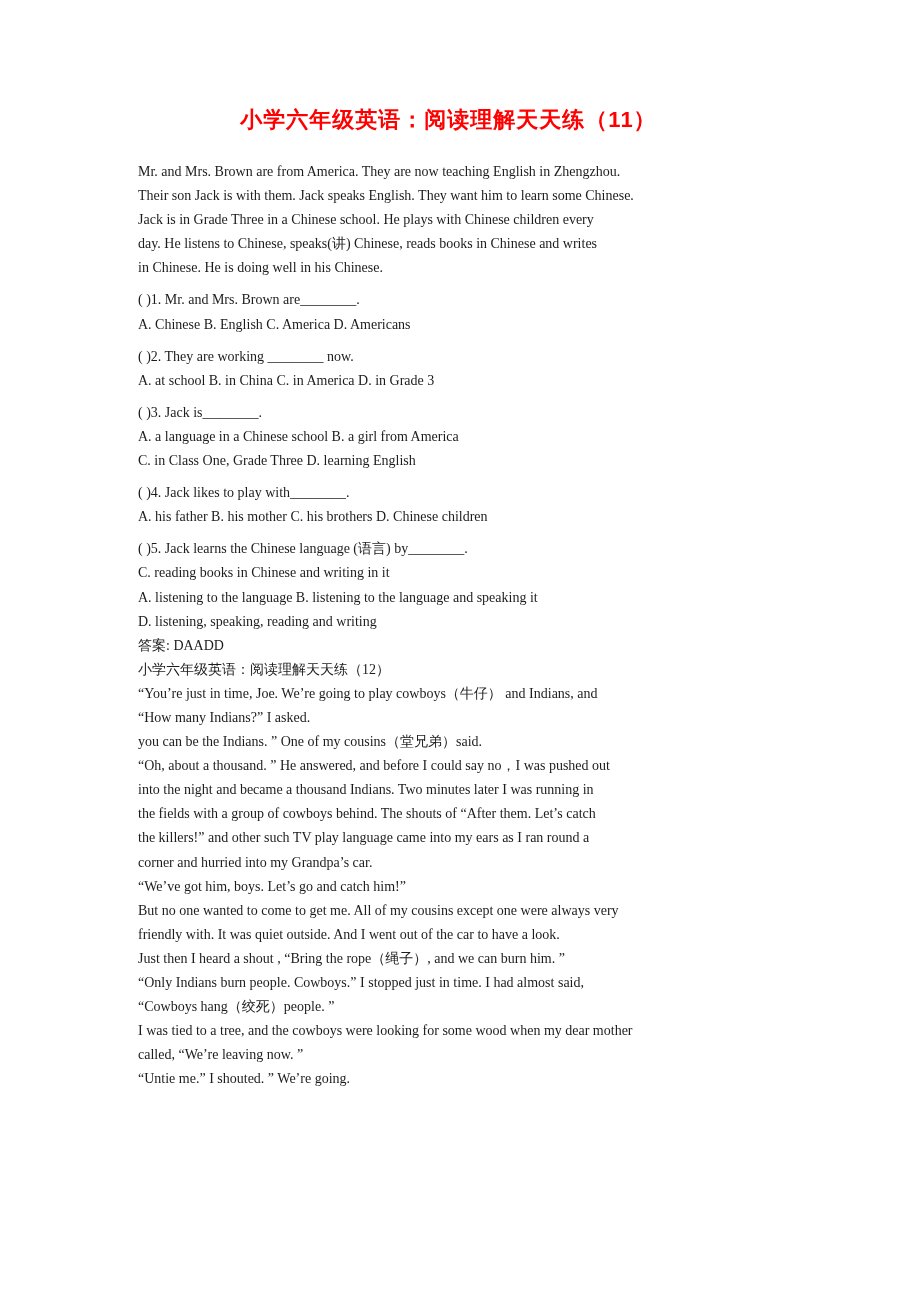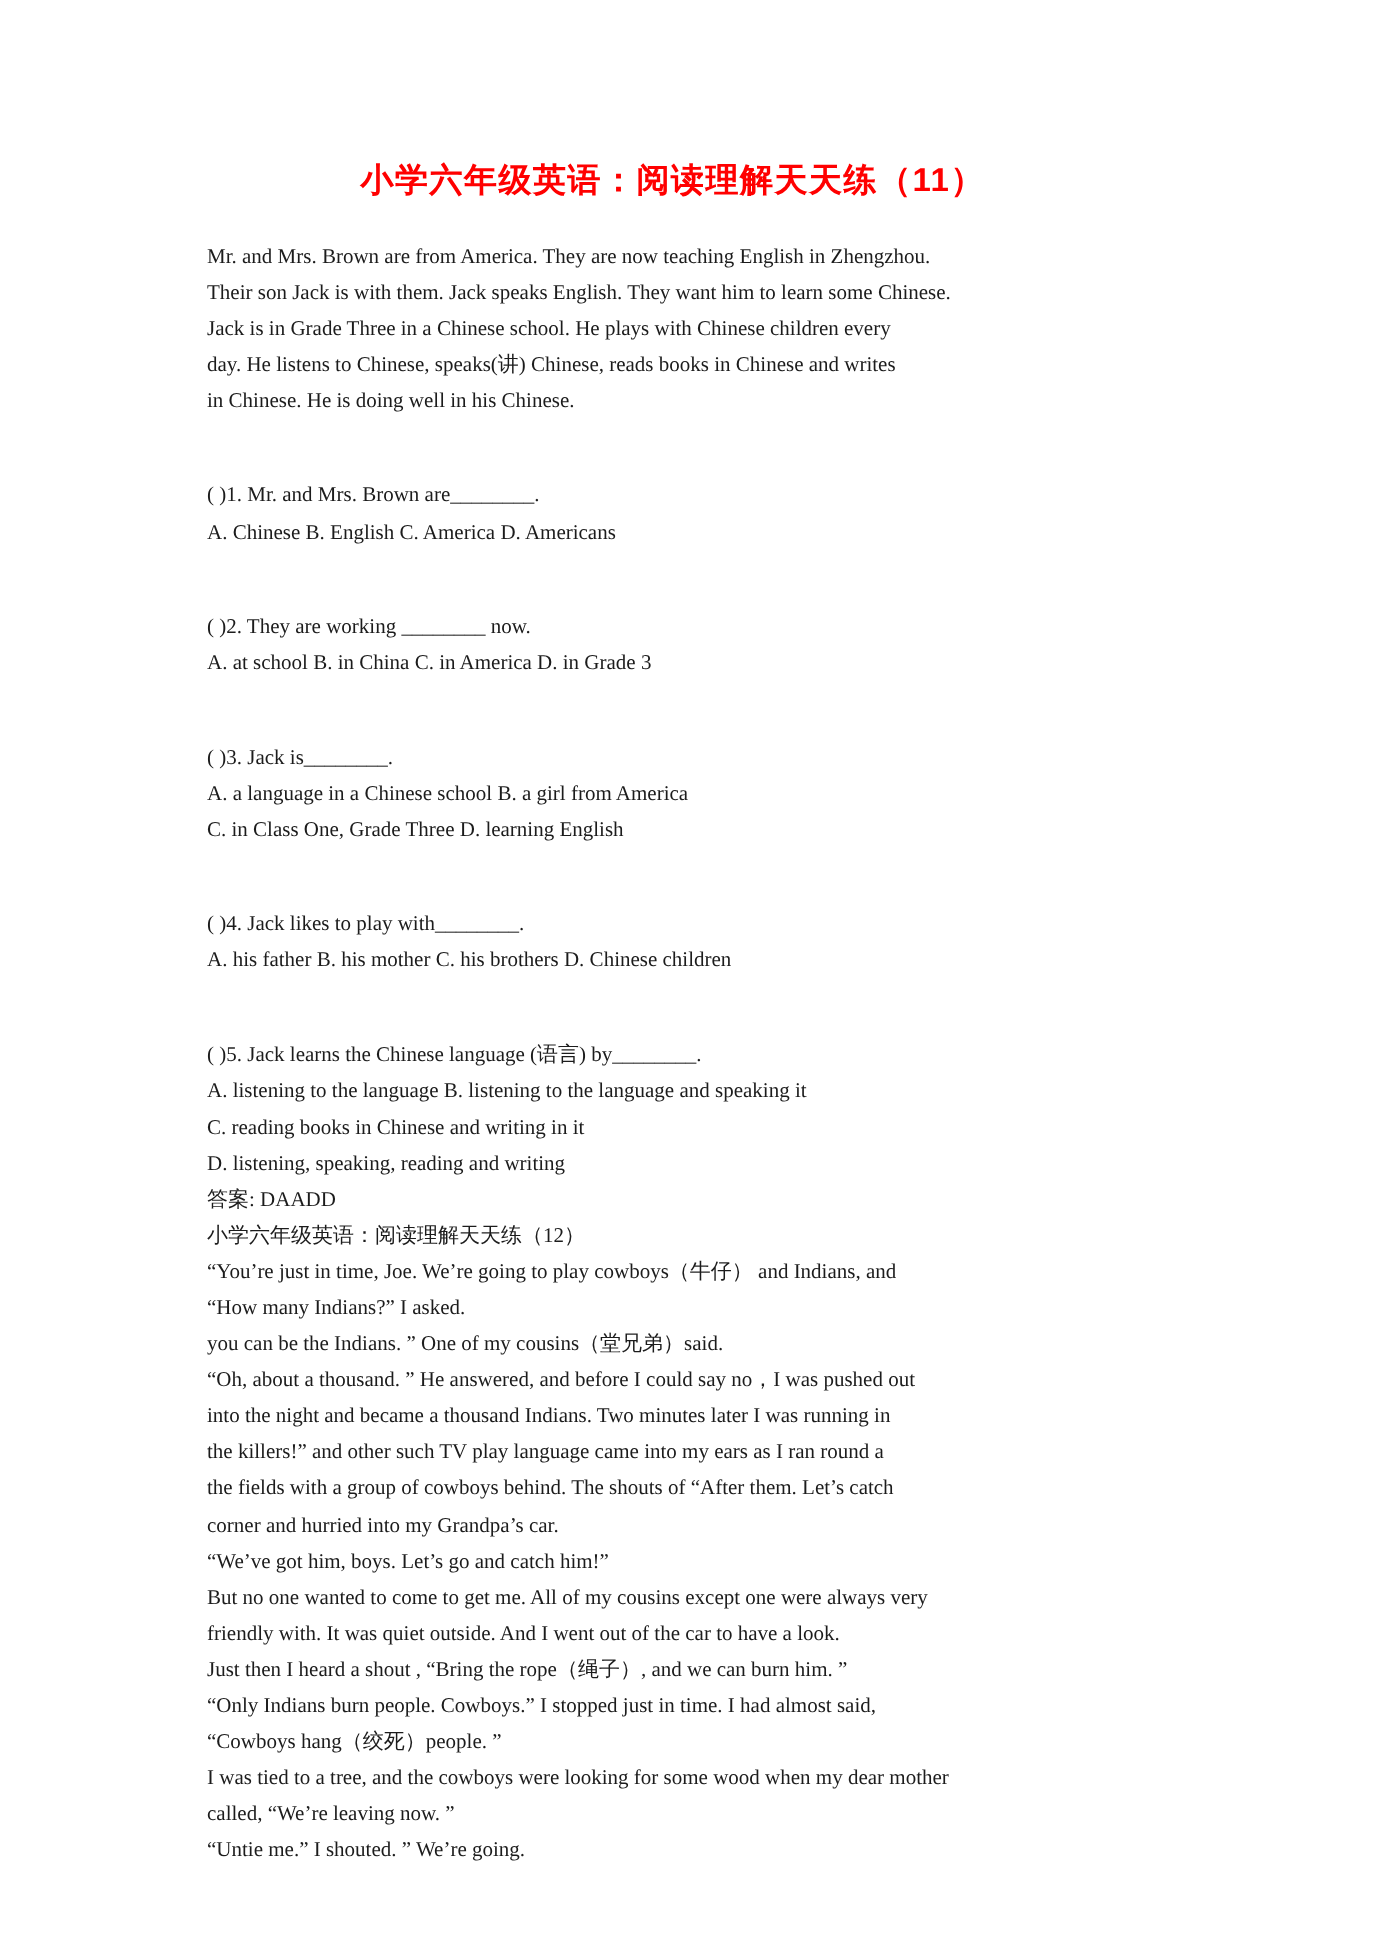--- a/index.html
+++ b/index.html
@@ -27,21 +27,21 @@
     width: 700px;
     font-family: Liberation Serif, serif;
     font-size: 14px;
     line-height: 24.1px;
     color: #1c1c1c;
   }
   .line {
     white-space: pre;
     height: 24.1px;
   }
-  .question-block { margin-top: 39px; }
+  .question-block { margin-top: 8px; }
   .subtitle { white-space: pre; height: 24.1px; }
 </style>
 </head>
 <body>
 
 <div class="page">
   <h1 class="doc-title" style="color: rgb(255, 0, 0);">小学六年级英语：阅读理解天天练（11）</h1>
 
   <div class="content" style="color: rgb(28, 28, 28);">
     <div>
@@ -65,38 +65,38 @@
           <div class="line">( )3. Jack is________.</div>
           <div class="line">A. a language in a Chinese school B. a girl from America</div>
           <div class="line">C. in Class One, Grade Three D. learning English</div>
         </div>
         <div class="question-block">
           <div class="line">( )4. Jack likes to play with________.</div>
           <div class="line">A. his father B. his mother C. his brothers D. Chinese children</div>
         </div>
         <div class="question-block">
           <div class="line">( )5. Jack learns the Chinese language (语言) by________.</div>
+          <div class="line">C. reading books in Chinese and writing in it</div>
           <div class="line">A. listening to the language B. listening to the language and speaking it</div>
-          <div class="line">C. reading books in Chinese and writing in it</div>
           <div class="line">D. listening, speaking, reading and writing</div>
         </div>
       </div>
 
     <div class="line">答案: DAADD</div>
 
     <div class="subtitle">小学六年级英语：阅读理解天天练（12）</div>
 
     <div>
         <div class="line">“You’re just in time, Joe. We’re going to play cowboys（牛仔） and Indians, and</div>
         <div class="line">“How many Indians?” I asked.</div>
         <div class="line">you can be the Indians. ” One of my cousins（堂兄弟）said.</div>
         <div class="line">“Oh, about a thousand. ” He answered, and before I could say no，I was pushed out</div>
         <div class="line">into the night and became a thousand Indians. Two minutes later I was running in</div>
+        <div class="line">the fields with a group of cowboys behind. The shouts of “After them. Let’s catch</div>
         <div class="line">the killers!” and other such TV play language came into my ears as I ran round a</div>
-        <div class="line">the fields with a group of cowboys behind. The shouts of “After them. Let’s catch</div>
         <div class="line">corner and hurried into my Grandpa’s car.</div>
         <div class="line">“We’ve got him, boys. Let’s go and catch him!”</div>
         <div class="line">But no one wanted to come to get me. All of my cousins except one were always very</div>
         <div class="line">friendly with. It was quiet outside. And I went out of the car to have a look.</div>
         <div class="line">Just then I heard a shout , “Bring the rope（绳子）, and we can burn him. ”</div>
         <div class="line">“Only Indians burn people. Cowboys.” I stopped just in time. I had almost said,</div>
         <div class="line">“Cowboys hang（绞死）people. ”</div>
         <div class="line">I was tied to a tree, and the cowboys were looking for some wood when my dear mother</div>
         <div class="line">called, “We’re leaving now. ”</div>
         <div class="line">“Untie me.” I shouted. ” We’re going.</div>

